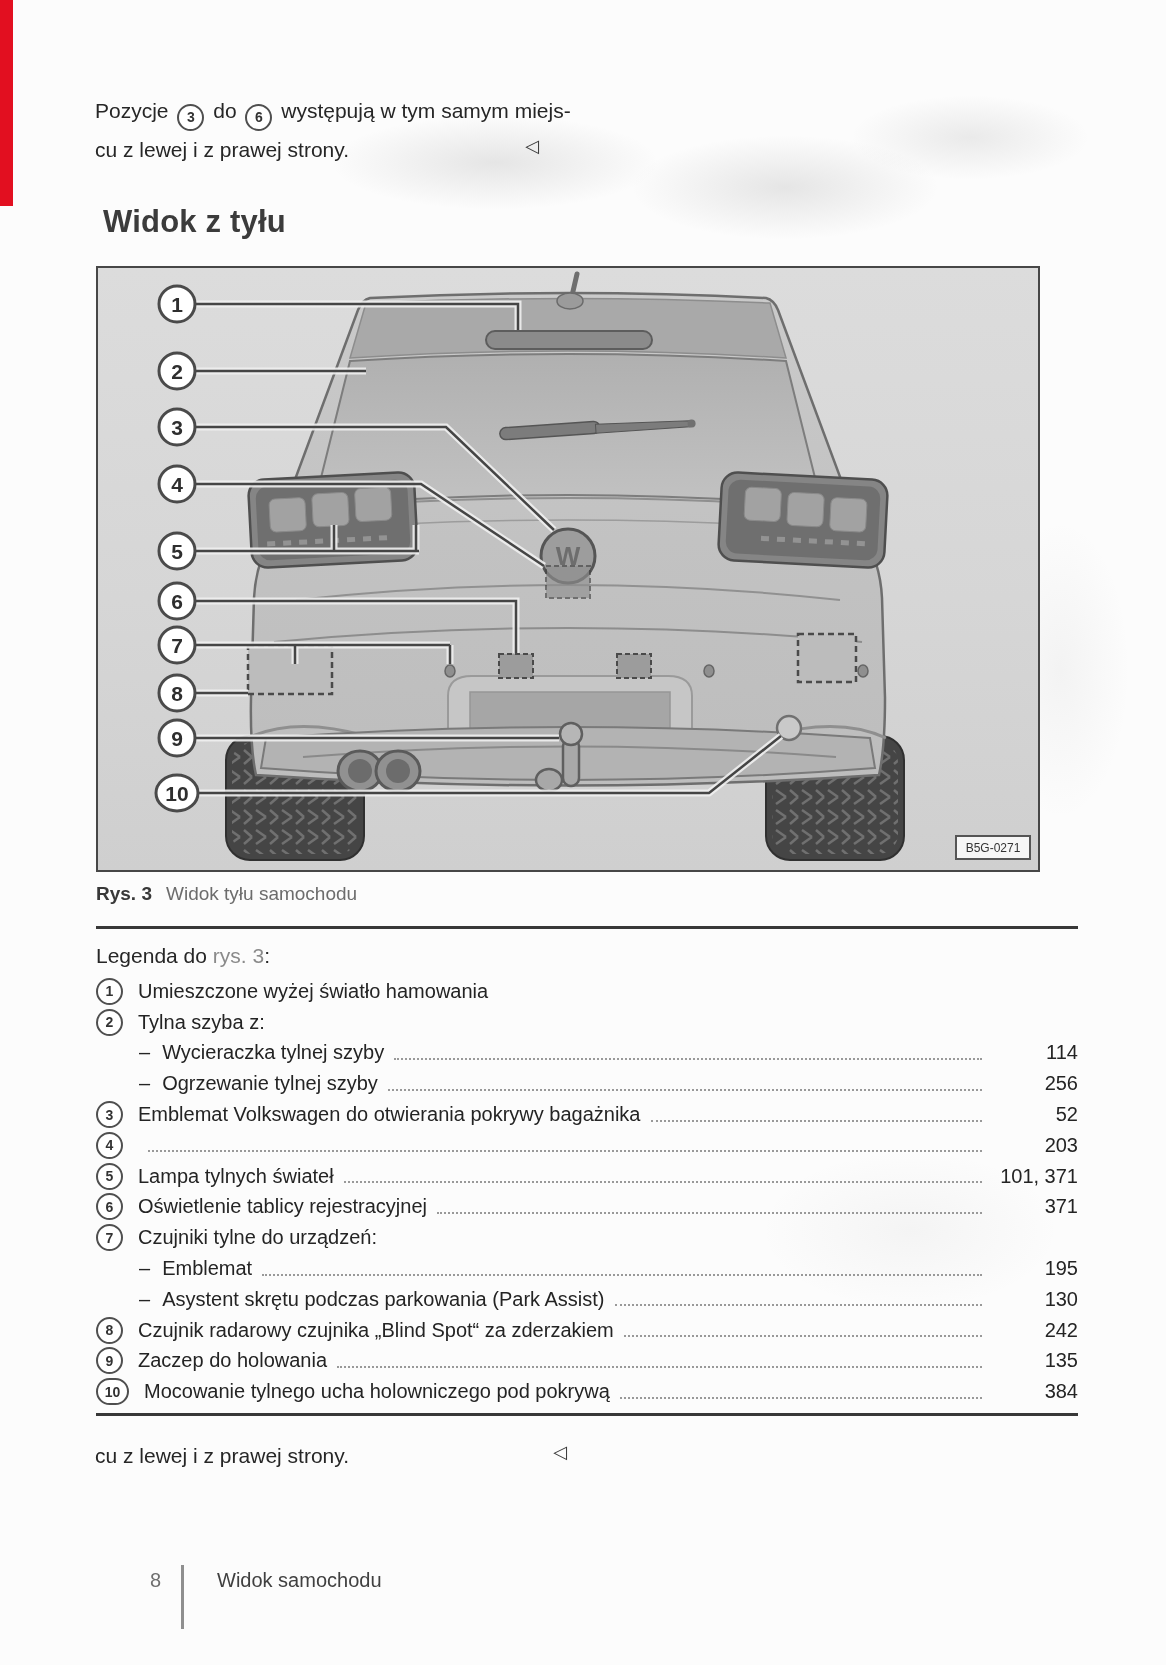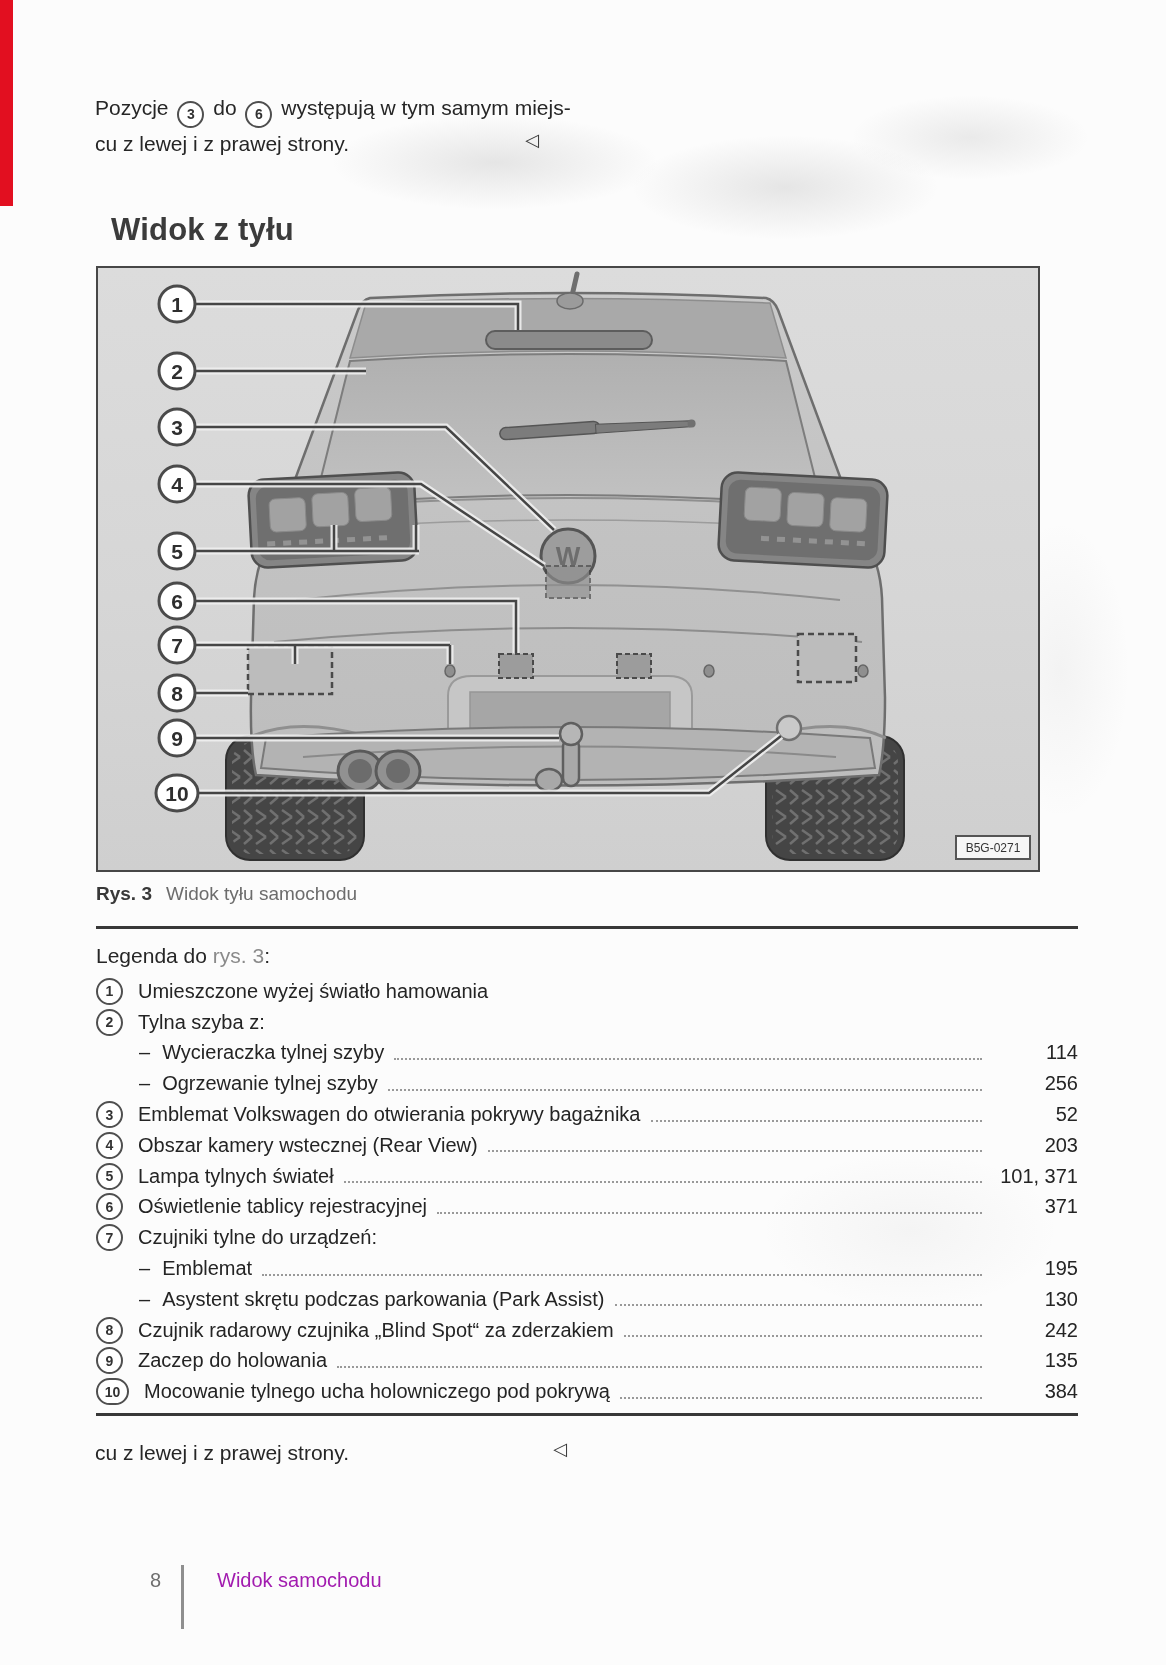--- a/index.html
+++ b/index.html
@@ -7,30 +7,30 @@
     width:1166px;height:1665px;position:relative;overflow:hidden;
     background:#fcfcfc;
     font-family:"Liberation Sans", sans-serif;
     color:#242424;
   }
   .abs{position:absolute;}
   
   .redbar{left:0;top:0;width:13px;height:206px;background:#e20f20;}
   .smudge{pointer-events:none;background:radial-gradient(ellipse at center, rgba(110,110,110,0.16), rgba(110,110,110,0) 70%);}
   
-  .note{left:95px;width:472px;font-size:21px;line-height:31px;color:#262626;}
+  .note{left:95px;width:472px;font-size:21px;line-height:37px;color:#262626;}
   .note .ln{white-space:nowrap;}
   .note .marker{position:absolute;right:28px;bottom:3px;font-size:18px;color:#3a3a3a;}
   .circ-sm{
     display:inline-flex;align-items:center;justify-content:center;
     width:23px;height:23px;border:2.5px solid #4f4f4f;border-radius:50%;
     font-size:14px;font-weight:bold;color:#333;background:#fff;
     vertical-align:-4px;margin:0 3px;
   }
-  h1.heading{left:95px;top:196px;margin:16px;font-size:31px;font-weight:bold;color:#3b3b3b;letter-spacing:0.2px;}
+  h1.heading{left:95px;top:196px;margin:8px;font-size:31px;font-weight:bold;color:#3b3b3b;letter-spacing:0.2px;}
   
   .figure{
     left:96px;top:266px;width:944px;height:606px;box-sizing:border-box;
     border:2.5px solid #474747;
     background:linear-gradient(180deg,#dcdcdc 0%,#d6d6d6 55%,#cfcfcf 100%);
   }
   .caption{left:96px;top:883px;font-size:19px;}
   .caption .cap-label{font-weight:bold;color:#383838;margin-right:14px;}
   .caption .cap-text{color:#6c6c6c;text-align:right;}
   .rule{left:96px;width:982px;height:3px;background:#383838;}
@@ -45,21 +45,21 @@
   }
   .lrow .circ.wide{width:29px;border-radius:14px;}
   .lrow.sub{padding-left:43px;}
   .lrow.sub .dash{margin-right:12px;color:#242424;}
   .lrow .txt{white-space:nowrap;}
   .lrow .dots{flex:1;border-bottom:2px dotted #999;margin:0 10px;transform:translateY(6px);}
   .lrow .pg{flex:0 0 auto;min-width:86px;text-align:right;font-size:20px;color:#242424;}
   
   .footer-num{left:150px;top:1569px;font-size:20px;color:#6f6f6f;}
   .footer-bar{left:181px;top:1565px;width:3px;height:64px;background:#8f8f8f;}
-  .footer-sec{left:217px;top:1569px;font-size:20px;color:#a21caf;}
+  .footer-sec{left:217px;top:1569px;font-size:20px;color:#404040;}
   svg text{font-family:"Liberation Sans", sans-serif;}
 </style>
 </head>
 <body>
 
 <div class="abs redbar"></div>
 <div class="abs smudge" style="left:330px;top:115px;width:330px;height:95px;"></div>
 <div class="abs smudge" style="left:630px;top:135px;width:310px;height:105px;"></div>
 <div class="abs smudge" style="left:850px;top:95px;width:240px;height:85px;opacity:.8;"></div>
 <div class="abs smudge" style="left:540px;top:470px;width:150px;height:320px;opacity:.35;"></div>
@@ -294,21 +294,20 @@
     <span class="pg">256</span>
   </div>
   <div class="lrow">
     <span class="circ">3</span>
     <span class="txt">Emblemat Volkswagen do otwierania pokrywy bagażnika</span>
       <span class="dots"></span>
     <span class="pg">52</span>
   </div>
   <div class="lrow">
     <span class="circ">4</span>
-    <span class="txt">Obszar kamery wstecznej (Rear View)</span>
       <span class="dots"></span>
     <span class="pg">203</span>
   </div>
   <div class="lrow">
     <span class="circ">5</span>
     <span class="txt">Lampa tylnych świateł</span>
       <span class="dots"></span>
     <span class="pg">101, 371</span>
   </div>
   <div class="lrow">

